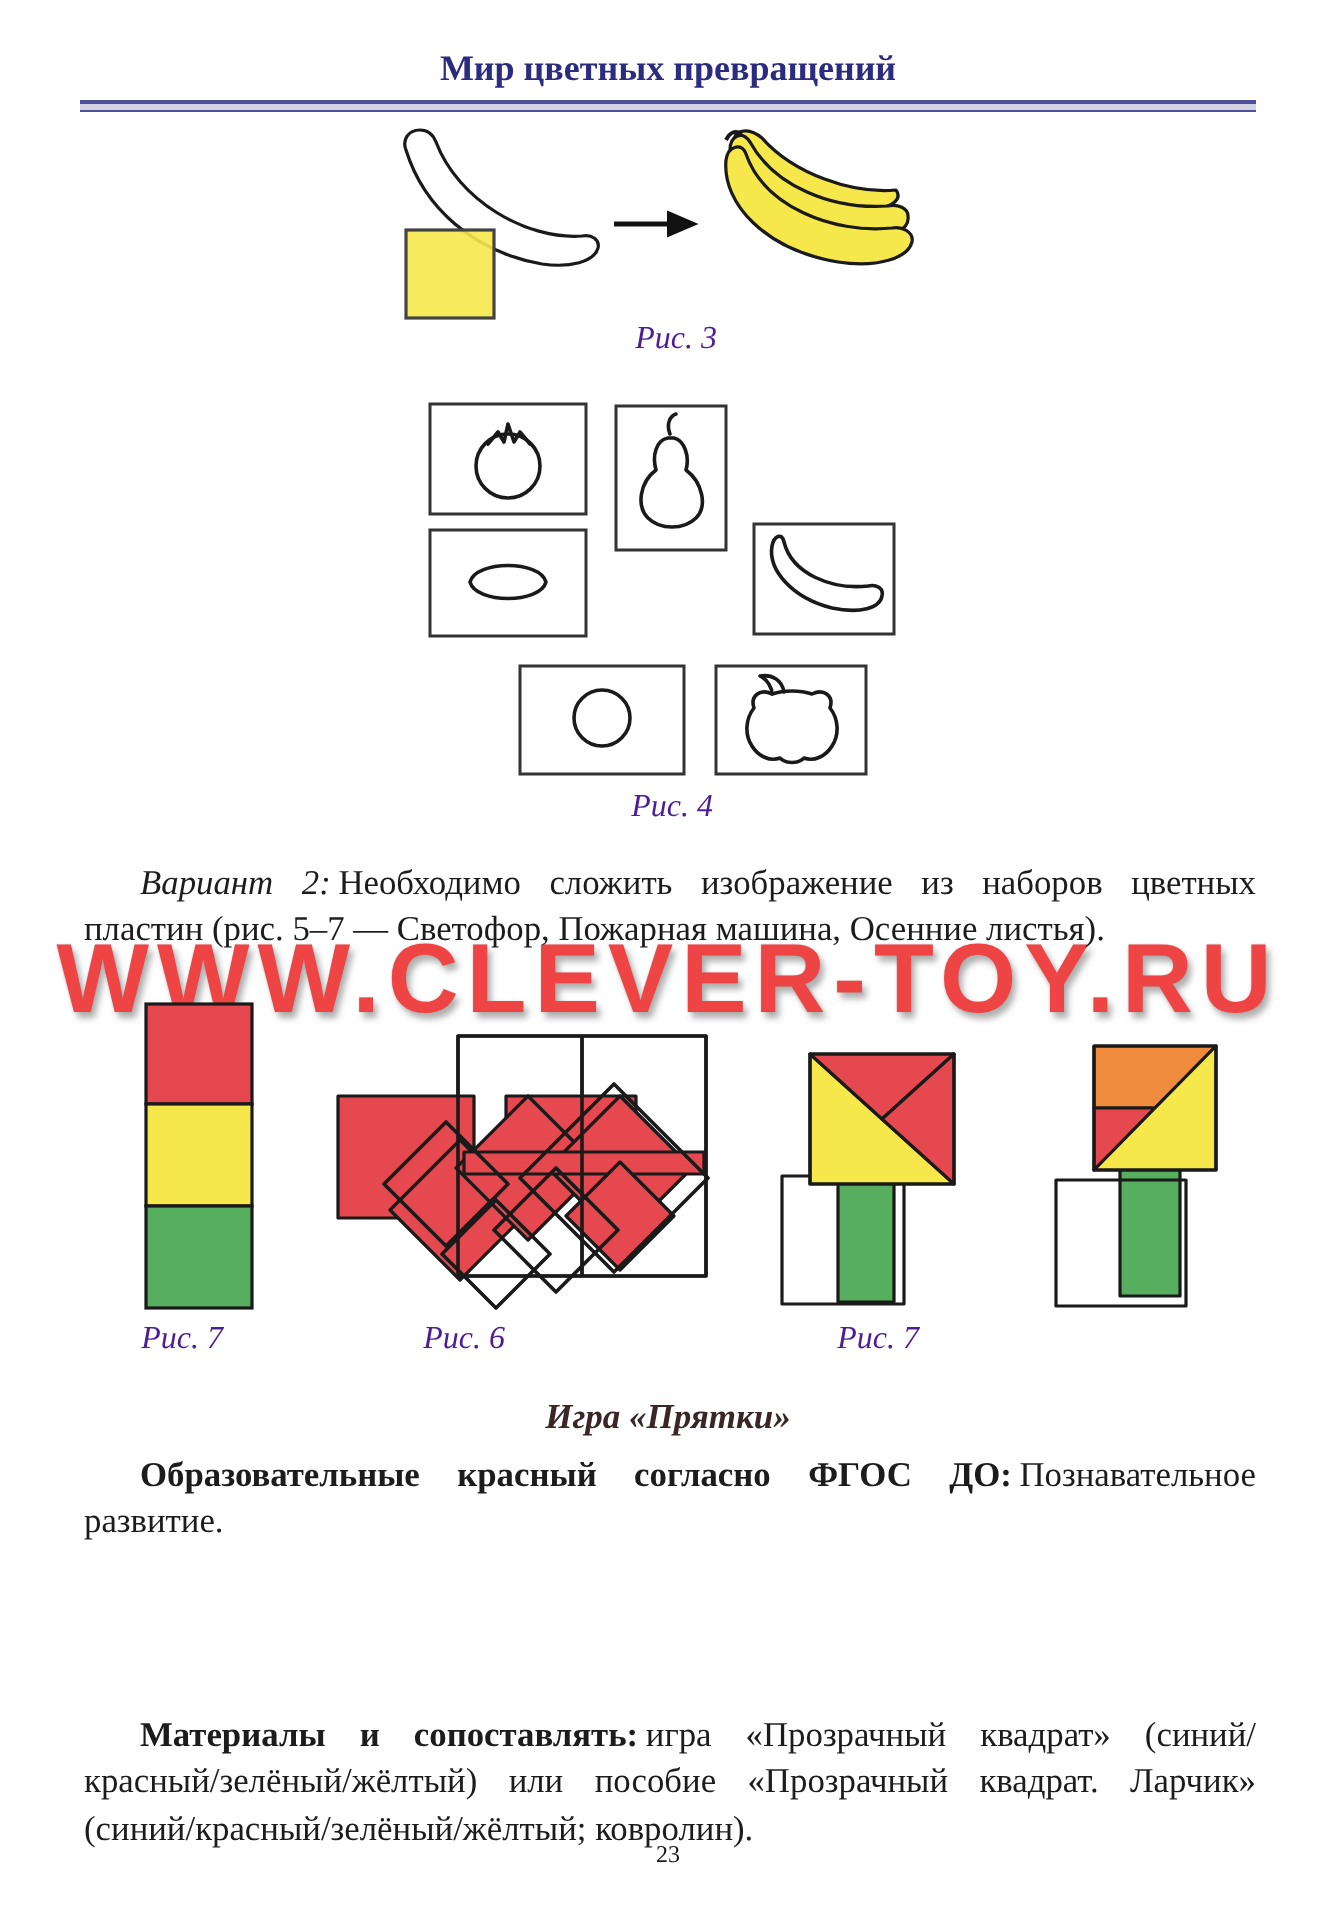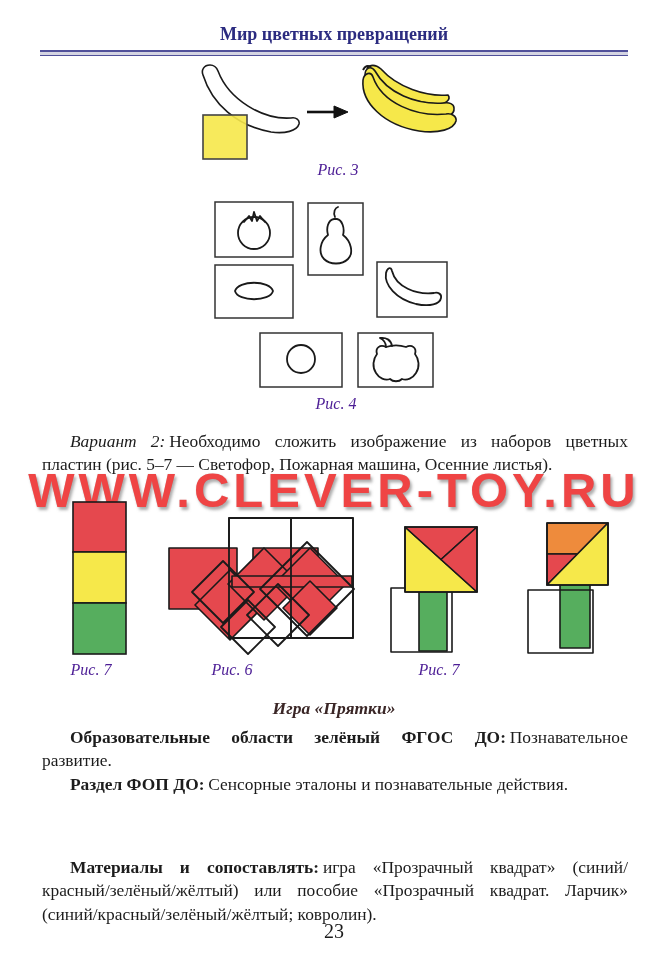--- a/index.html
+++ b/index.html
@@ -17,21 +17,21 @@
         letter-spacing:4px;white-space:nowrap;color:#ef4444;
         text-shadow:2px 3px 3px rgba(110,110,110,0.55), 0 0 1px rgba(150,150,150,0.45);
         z-index:1;}
   .para{position:absolute;left:42px;width:586px;text-align:justify;
         font-size:17.4px;line-height:23.4px;z-index:2;text-indent:28px;}
   .para .lead-b{font-weight:bold;margin-right:0.22em;}
   .para .lead-i{font-style:italic;margin-right:0.22em;}
   .game-heading{position:absolute;top:698px;left:0;width:668px;text-align:center;
         font-weight:bold;font-style:italic;font-size:17.5px;color:#3a2626;z-index:2;}
   .page-number{position:absolute;top:920px;left:0;width:668px;text-align:center;
-        font-size:20px;color:#1c1c1c;}
+        font-size:12px;color:#1c1c1c;}
   svg{display:block;}
   .ol{stroke:#1a1a1a;stroke-width:1.6;}
 </style>
 </head>
 <body>
 
 <div class="page">
 
   <div class="header-title">Мир цветных превращений</div>
   <div class="header-rule"></div>
@@ -144,21 +144,20 @@
       <polygon points="157,8 218,8 187.5,39 157,39" fill="#ee8b3c"></polygon>
       <polygon points="157,39 187.5,39 157,70" fill="#e5484e"></polygon>
       <polygon points="218,8 218,70 157,70" fill="#f6e84a"></polygon>
       <rect x="157" y="8" width="61" height="62" fill="none"></rect>
     </g>
   </svg>
   <div class="fig-caption" style="left:394px;top:661px;z-index:2;">Рис. 7</div>
 
   <div class="game-heading">Игра «Прятки»</div>
 
-  <div class="para" style="top:726px;"><span class="lead-b">Образовательные области зелёный ФГОС ДО:</span><span>Познавательное развитие.</span></div>
+  <div class="para" style="top:726px;"><span class="lead-b">Образовательные красный согласно ФГОС ДО:</span><span>Познавательное развитие.</span></div>
 
-  <div class="para" style="top:773px;"><span class="lead-b">Раздел ФОП ДО:</span><span>Сенсорные эталоны и познавательные действия.</span></div>
 
 
   <div class="para" style="top:856px;"><span class="lead-b">Материалы и сопоставлять:</span><span>игра «Прозрачный квадрат» (синий/красный/зелёный/жёлтый) или пособие «Прозрачный квадрат. Ларчик» (синий/красный/зелёный/жёлтый; ковролин).</span></div>
 
   <div class="page-number">23</div>
 </div>
 
 </body></html>

